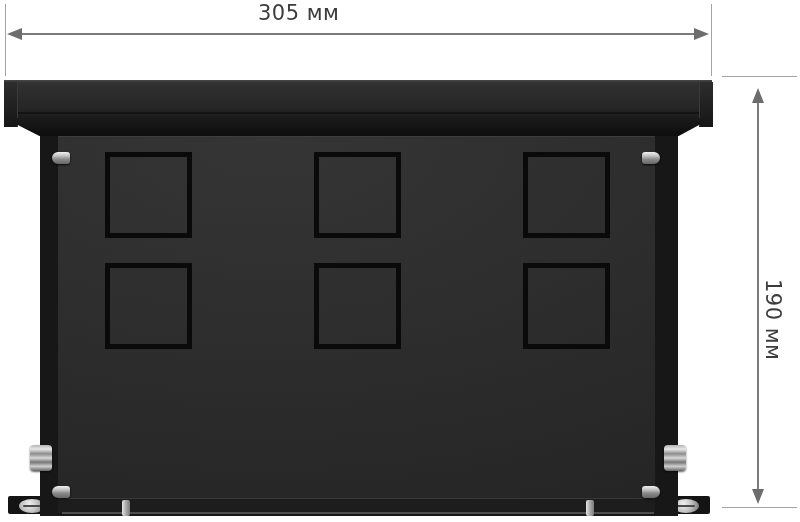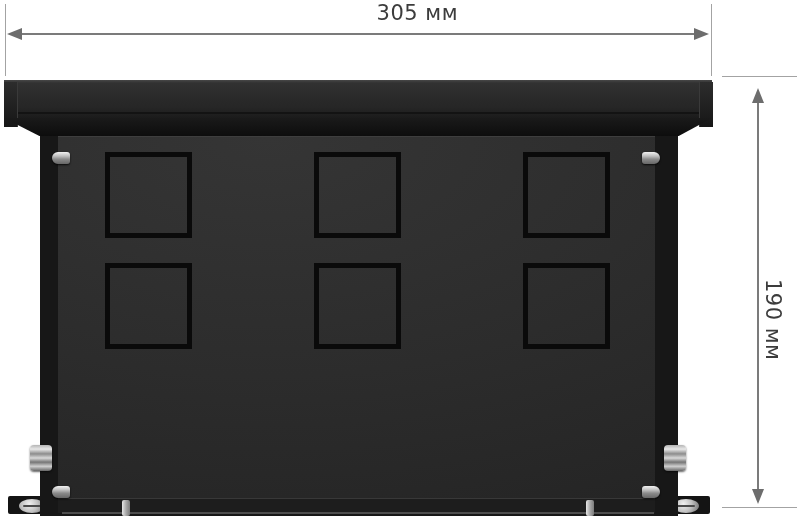--- a/index.html
+++ b/index.html
@@ -9,21 +9,21 @@
 
   
   .ext{position:absolute;background:#a3a3a3;}
   .dimline{position:absolute;background:#7b7b7b;}
   .arrow{position:absolute;width:0;height:0;}
   .arrow-left {border-top:6px solid transparent;border-bottom:6px solid transparent;border-right:15px solid #6d6d6d;}
   .arrow-right{border-top:6px solid transparent;border-bottom:6px solid transparent;border-left:15px solid #6d6d6d;}
   .arrow-up   {border-left:6px solid transparent;border-right:6px solid transparent;border-bottom:15px solid #6d6d6d;}
   .arrow-down {border-left:6px solid transparent;border-right:6px solid transparent;border-top:15px solid #6d6d6d;}
   .dim-text{position:absolute;color:#3c3c3c;font-size:21px;letter-spacing:.5px;white-space:nowrap;}
-  .dim-text-h{left:258px;top:1px;width:200px;text-align:right;}
+  .dim-text-h{left:258px;top:1px;width:200px;text-align:left;}
   .dim-text-v{left:761px;top:232px;height:176px;writing-mode:vertical-rl;
               display:flex;align-items:center;justify-content:center;}
 
   
   .lid{left:4px;top:80px;width:708px;height:38px;
        background:linear-gradient(180deg,#474747 0%,#313131 8%,#2a2a2a 45%,#262626 72%,#1b1b1b 100%);}
   .lid:after{content:"";position:absolute;left:0;right:0;bottom:4px;height:2px;background:#131313;}
   .lid-cap{top:82px;width:13px;height:45px;background:linear-gradient(180deg,#2d2d2d,#161616);}
   .lid-cap-left{left:4px;border-right:1px solid #3a3a3a;}
   .lid-cap-right{left:699px;border-left:1px solid #3a3a3a;}

